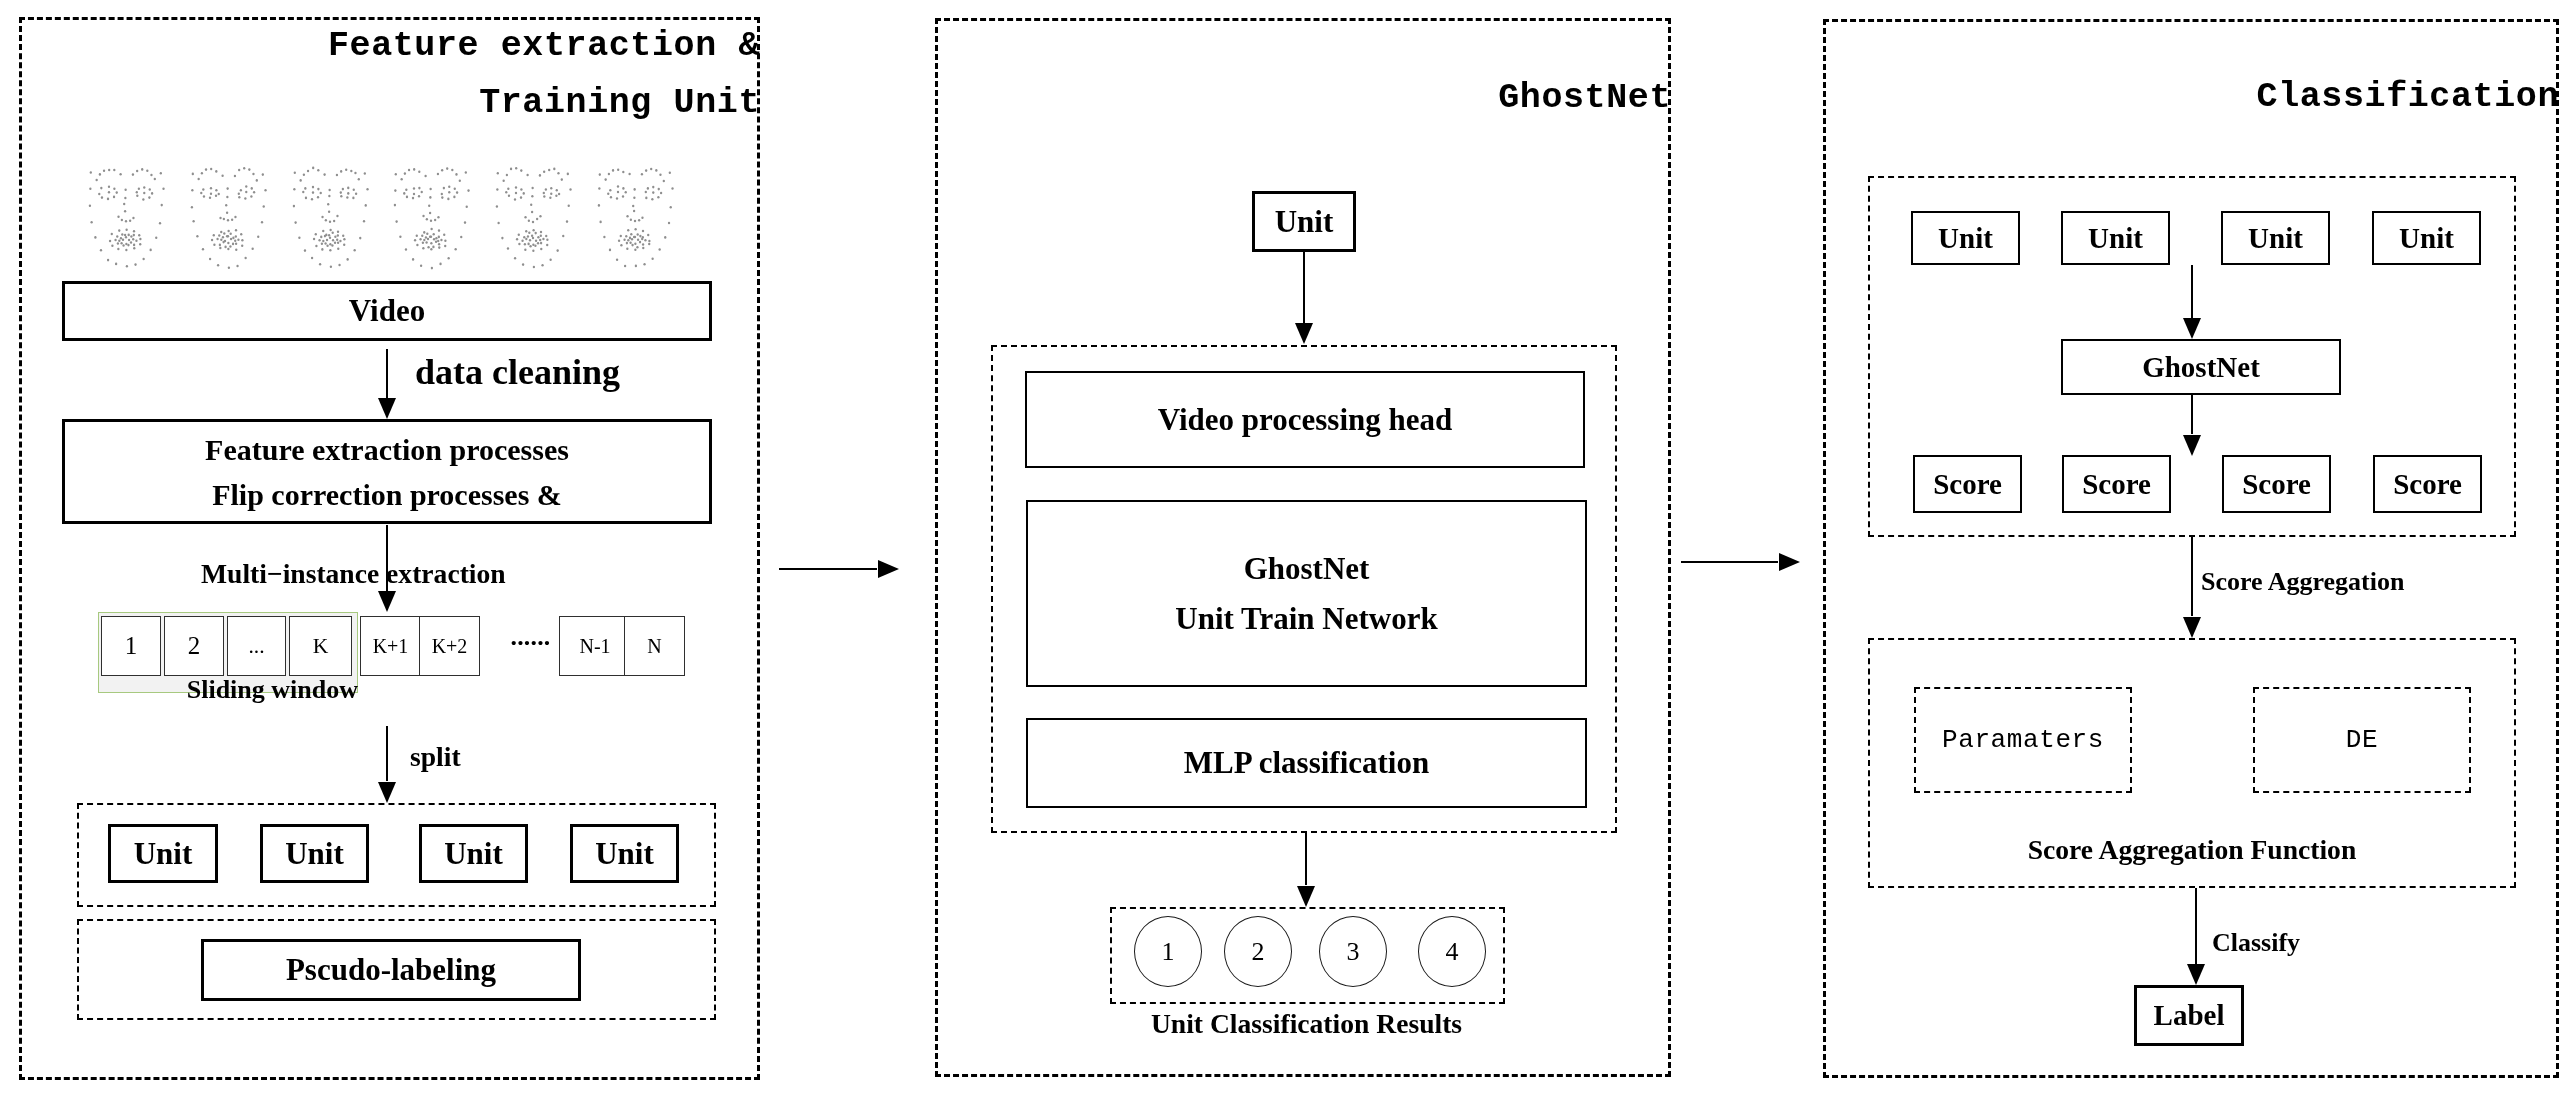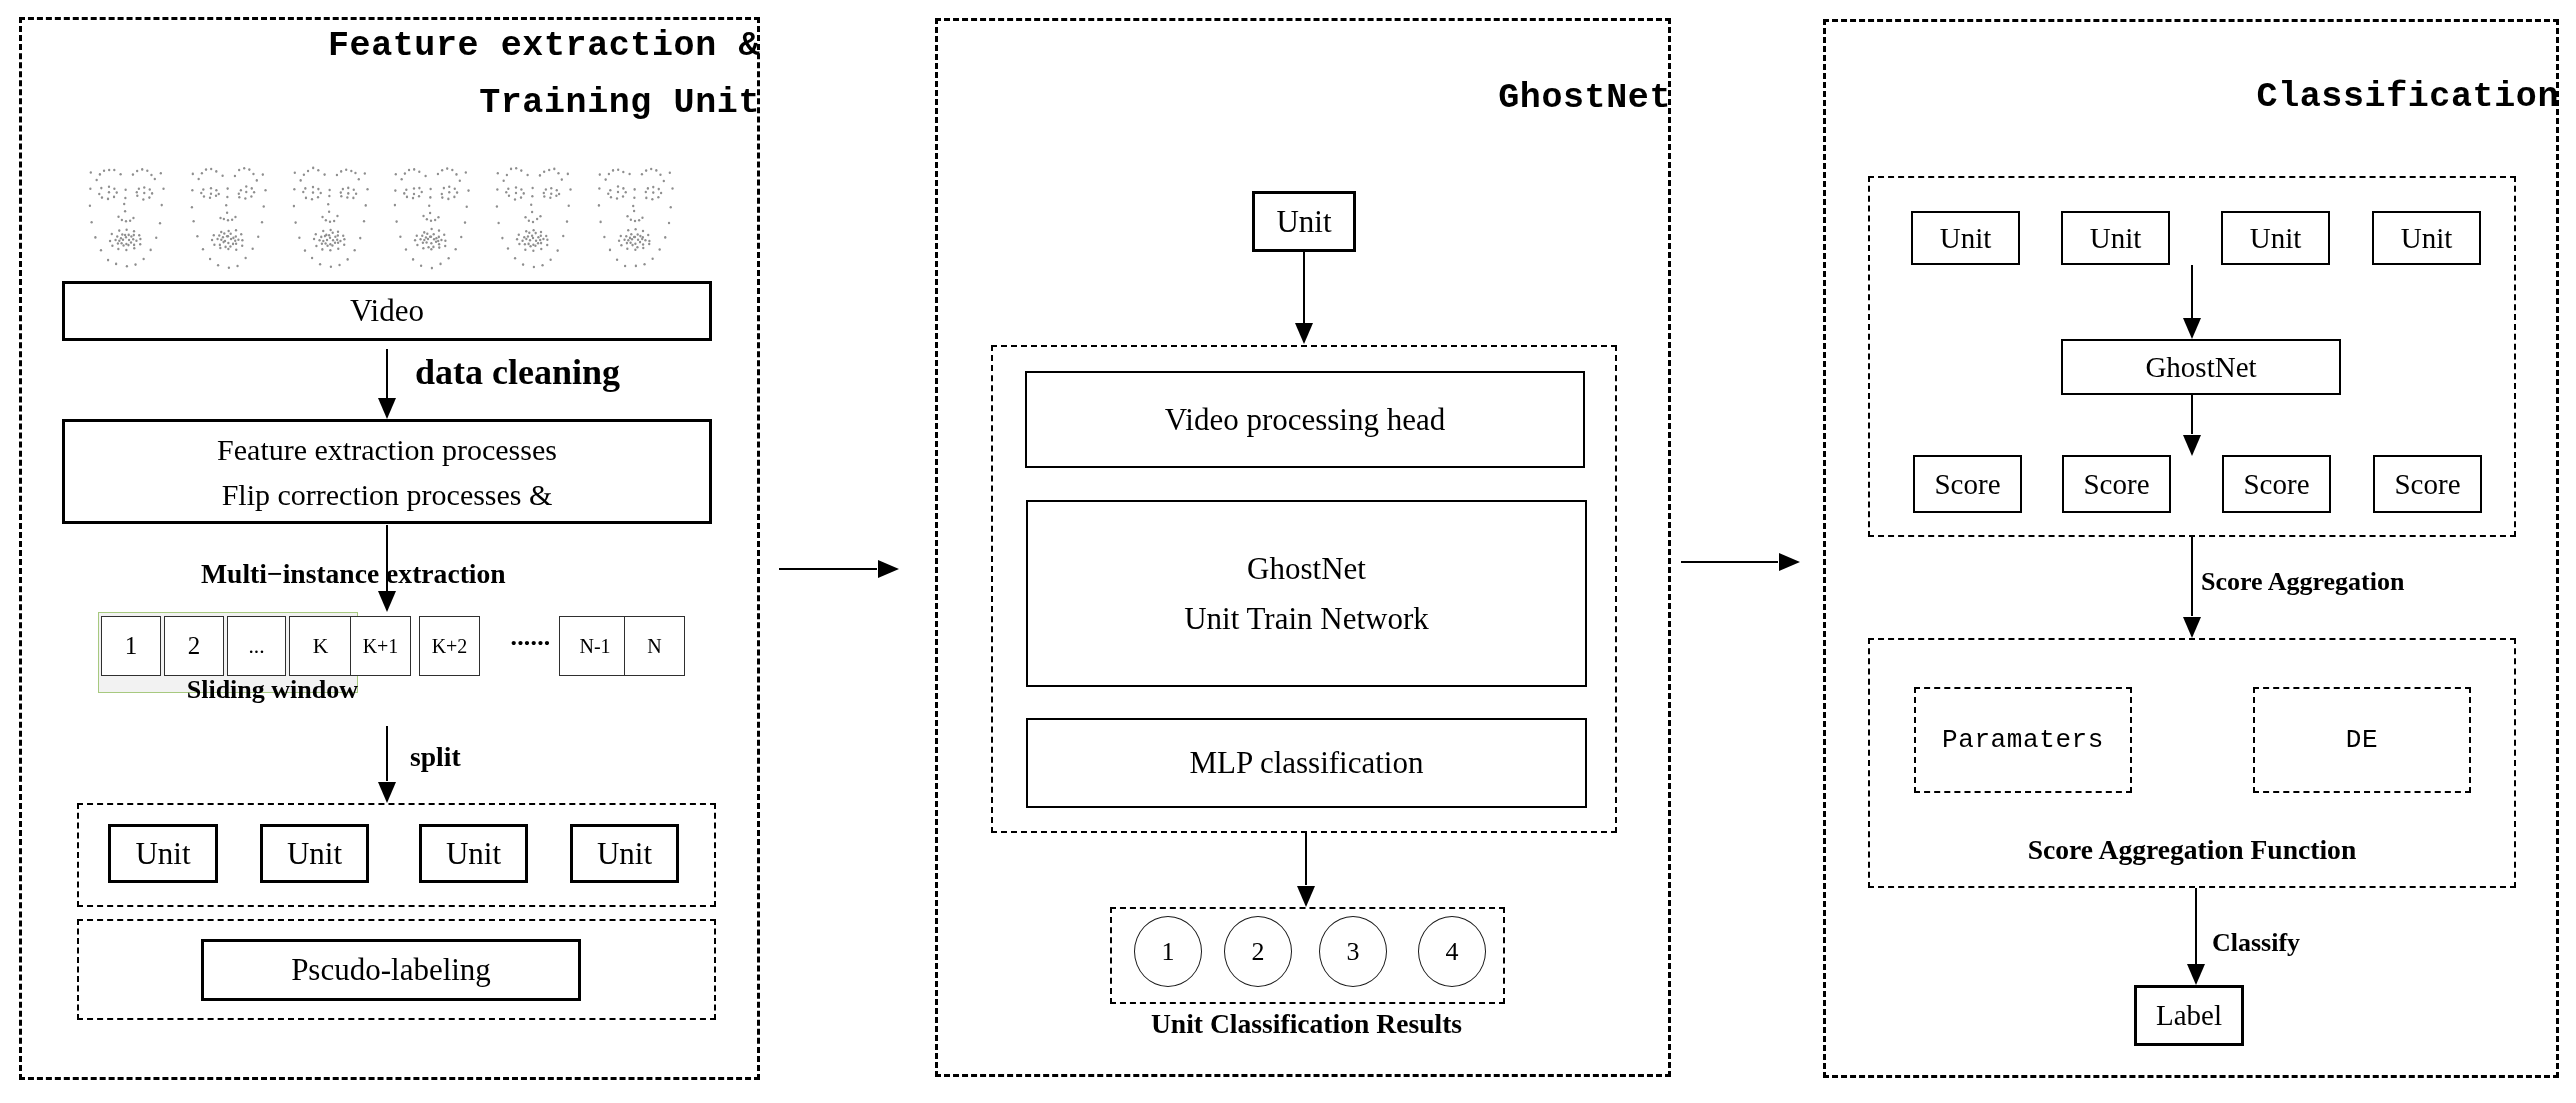--- a/index.html
+++ b/index.html
@@ -2,21 +2,21 @@
 <html style="font-size:9.6px"><head>
 <meta charset="utf-8">
 <style>
   html,body{margin:0;padding:0;background:#ffffff;}
   #canvas{position:relative;width:2576px;height:1104px;background:#ffffff;overflow:hidden;
           font-family:"Liberation Serif","DejaVu Serif",serif;color:#000;}
   .panel{position:absolute;border:3px dashed #000;box-sizing:border-box;background:transparent;}
   .dbox{position:absolute;border:2.4px dashed #000;box-sizing:border-box;}
   .sbox{position:absolute;border:3px solid #000;box-sizing:border-box;background:#fff;
         display:flex;align-items:center;justify-content:center;text-align:center;
-        font-family:"Liberation Serif","DejaVu Serif",serif;font-weight:400;}
+        font-family:"Liberation Serif","DejaVu Serif",serif;font-weight:700;}
   .sbox.thin{border-width:2.4px;}
   .mono-title{position:absolute;text-align:right;font-family:"Liberation Mono","DejaVu Sans Mono",monospace;
         font-weight:700;font-size:35px;letter-spacing:0.6px;white-space:pre;}
   .lbl{position:absolute;font-family:"Liberation Serif","DejaVu Serif",serif;font-weight:600;white-space:nowrap;}
   .frame{position:absolute;border:1.8px solid #2f2f2f;box-sizing:border-box;background:#fff;
         display:flex;align-items:center;justify-content:center;font-weight:400;}
   .circle{position:absolute;border:1.8px solid #1a1a1a;border-radius:50%;box-sizing:border-box;background:#fff;
         display:flex;align-items:center;justify-content:center;font-size:26px;font-weight:400;}
   .arrow-v{position:absolute;width:18px;}
   .arrow-v .line{position:absolute;left:7.8px;top:0;width:2.4px;background:#000;}
@@ -618,21 +618,21 @@
     </div>
   <div class="frame" style="left:164px;top:616px;width:60px;height:60px;font-size:25px;">
       <span>2</span>
     </div>
   <div class="frame" style="left:227px;top:616px;width:59px;height:60px;font-size:21.6px;">
       <span>...</span>
     </div>
   <div class="frame" style="left:289px;top:616px;width:63px;height:60px;font-size:21.6px;">
       <span>K</span>
     </div>
-  <div class="frame" style="left:350px;top:616px;width:61px;height:60px;font-size:20px;">
+  <div class="frame" style="left:360px;top:616px;width:61px;height:60px;font-size:20px;">
       <span>K+1</span>
     </div>
   <div class="frame" style="left:419px;top:616px;width:61px;height:60px;font-size:20px;">
       <span>K+2</span>
     </div>
   <div class="lbl" style="left:501px;top:634px;width:60px;text-align:center;font-size:15.6px;letter-spacing:1.2px;font-weight:700;">••••••</div>
   <div class="frame" style="left:559px;top:616px;width:72px;height:60px;font-size:20px;">
       <span>N-1</span>
     </div>
   <div class="frame" style="left:624px;top:616px;width:61px;height:60px;font-size:20px;">

